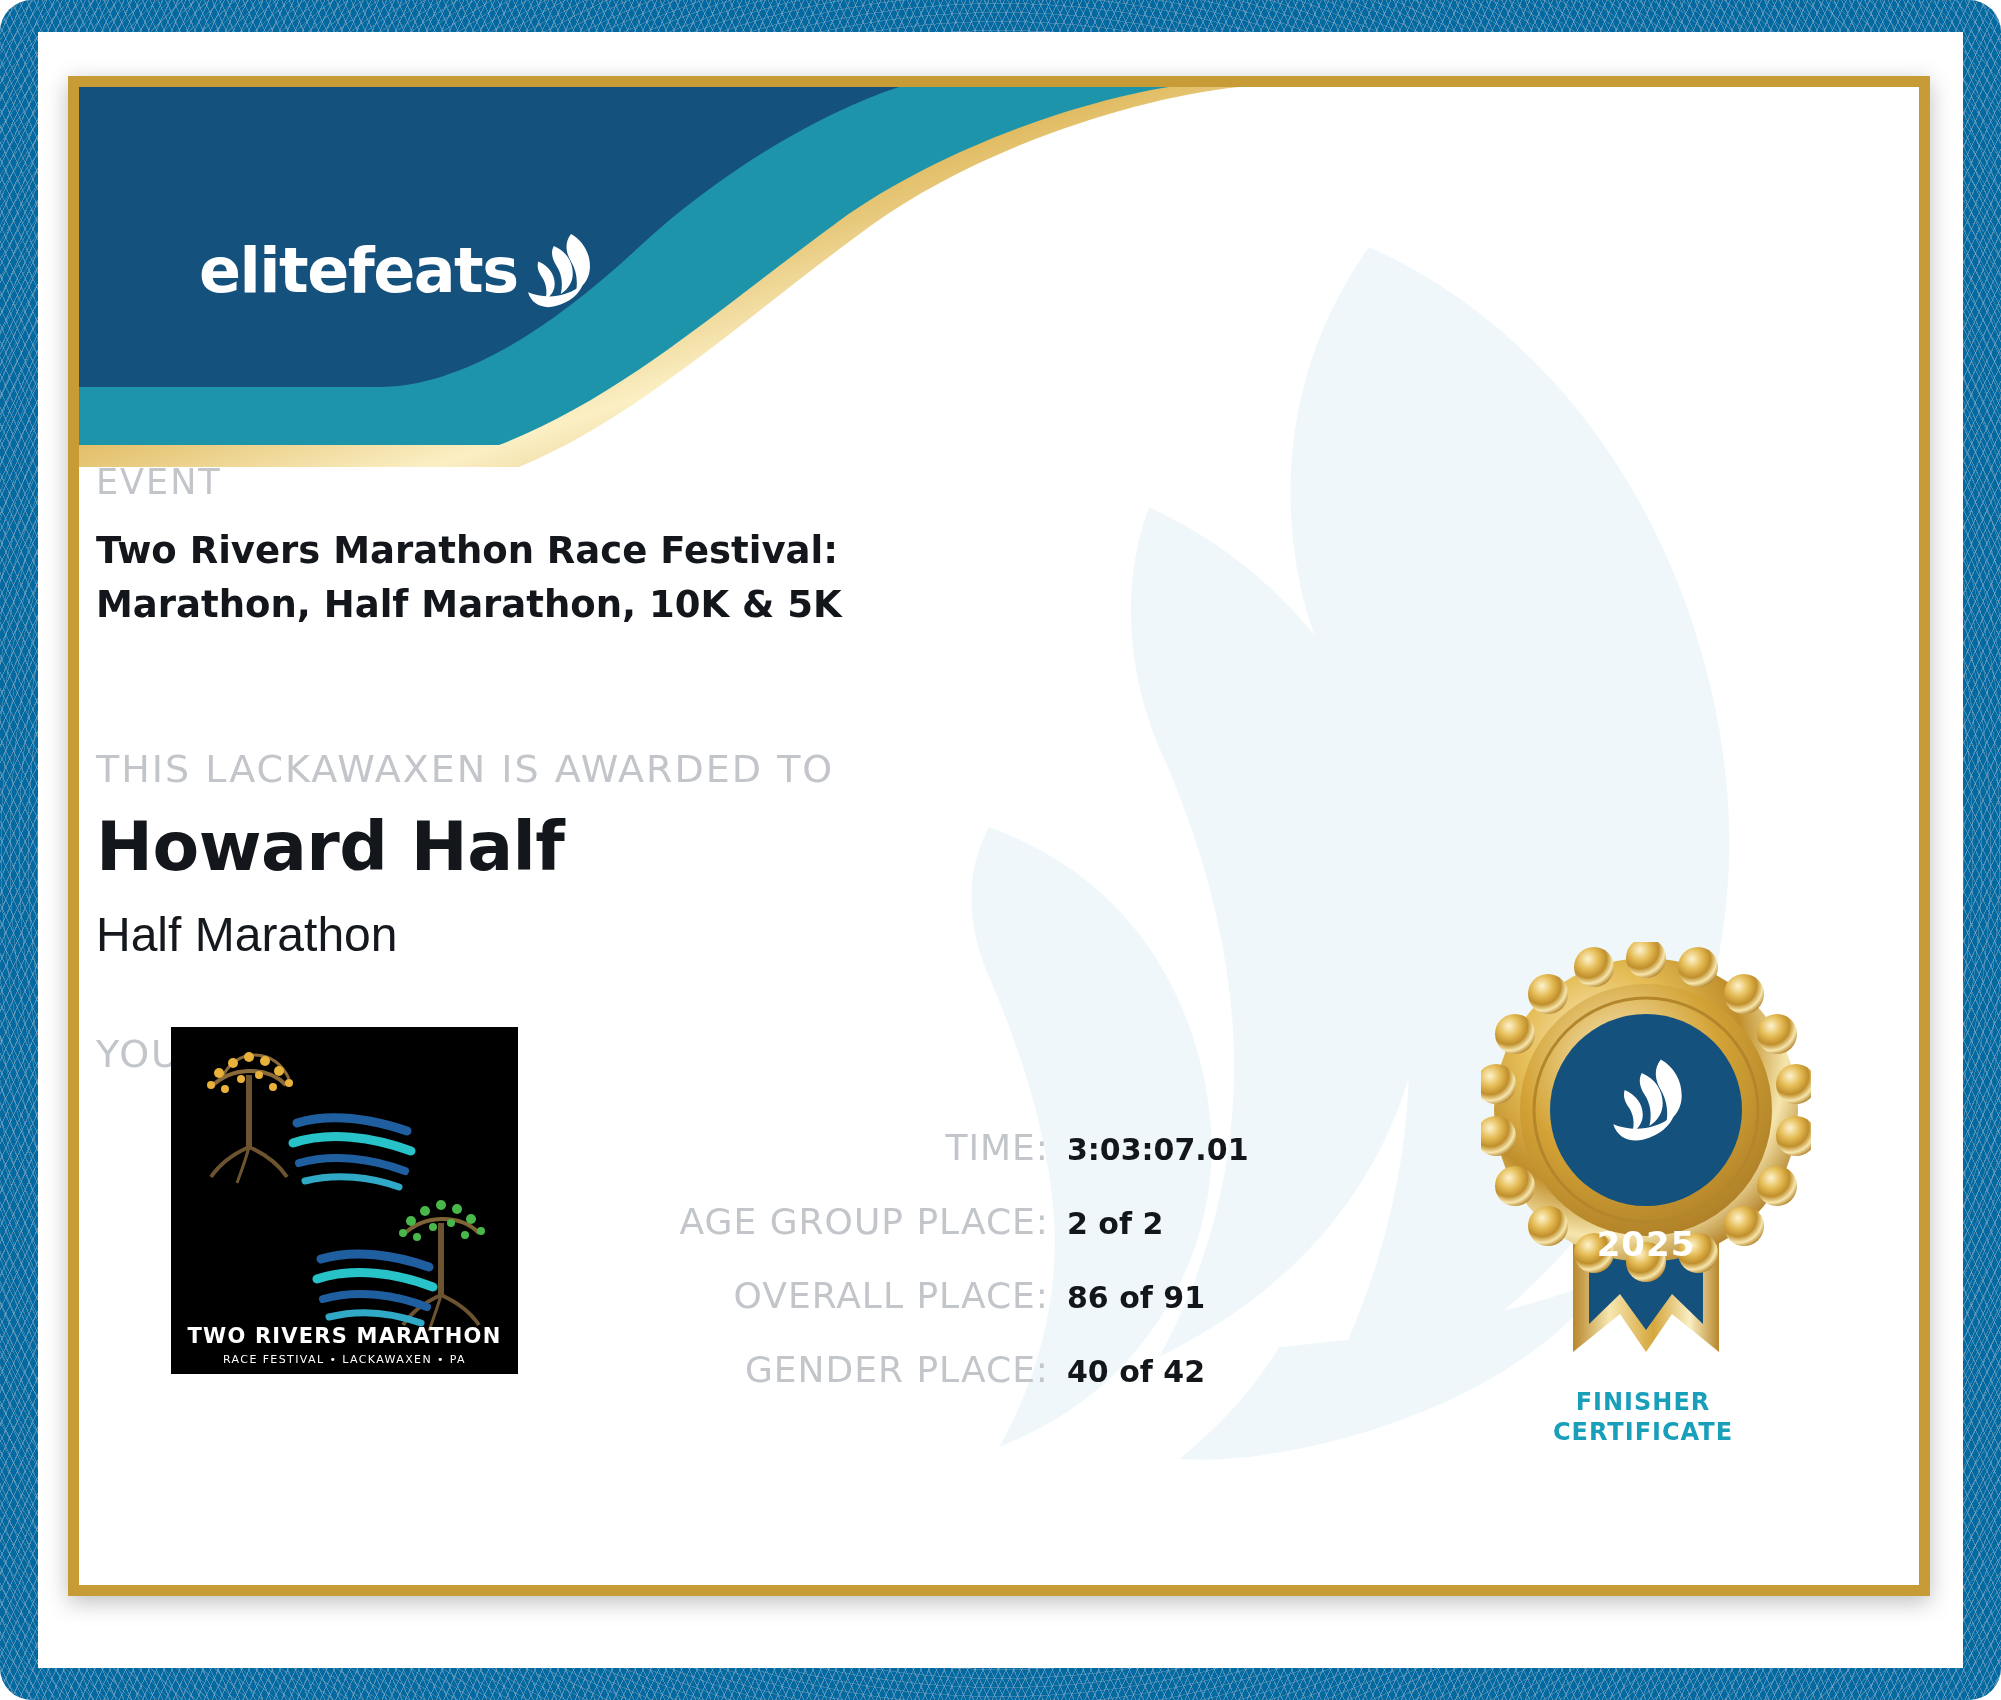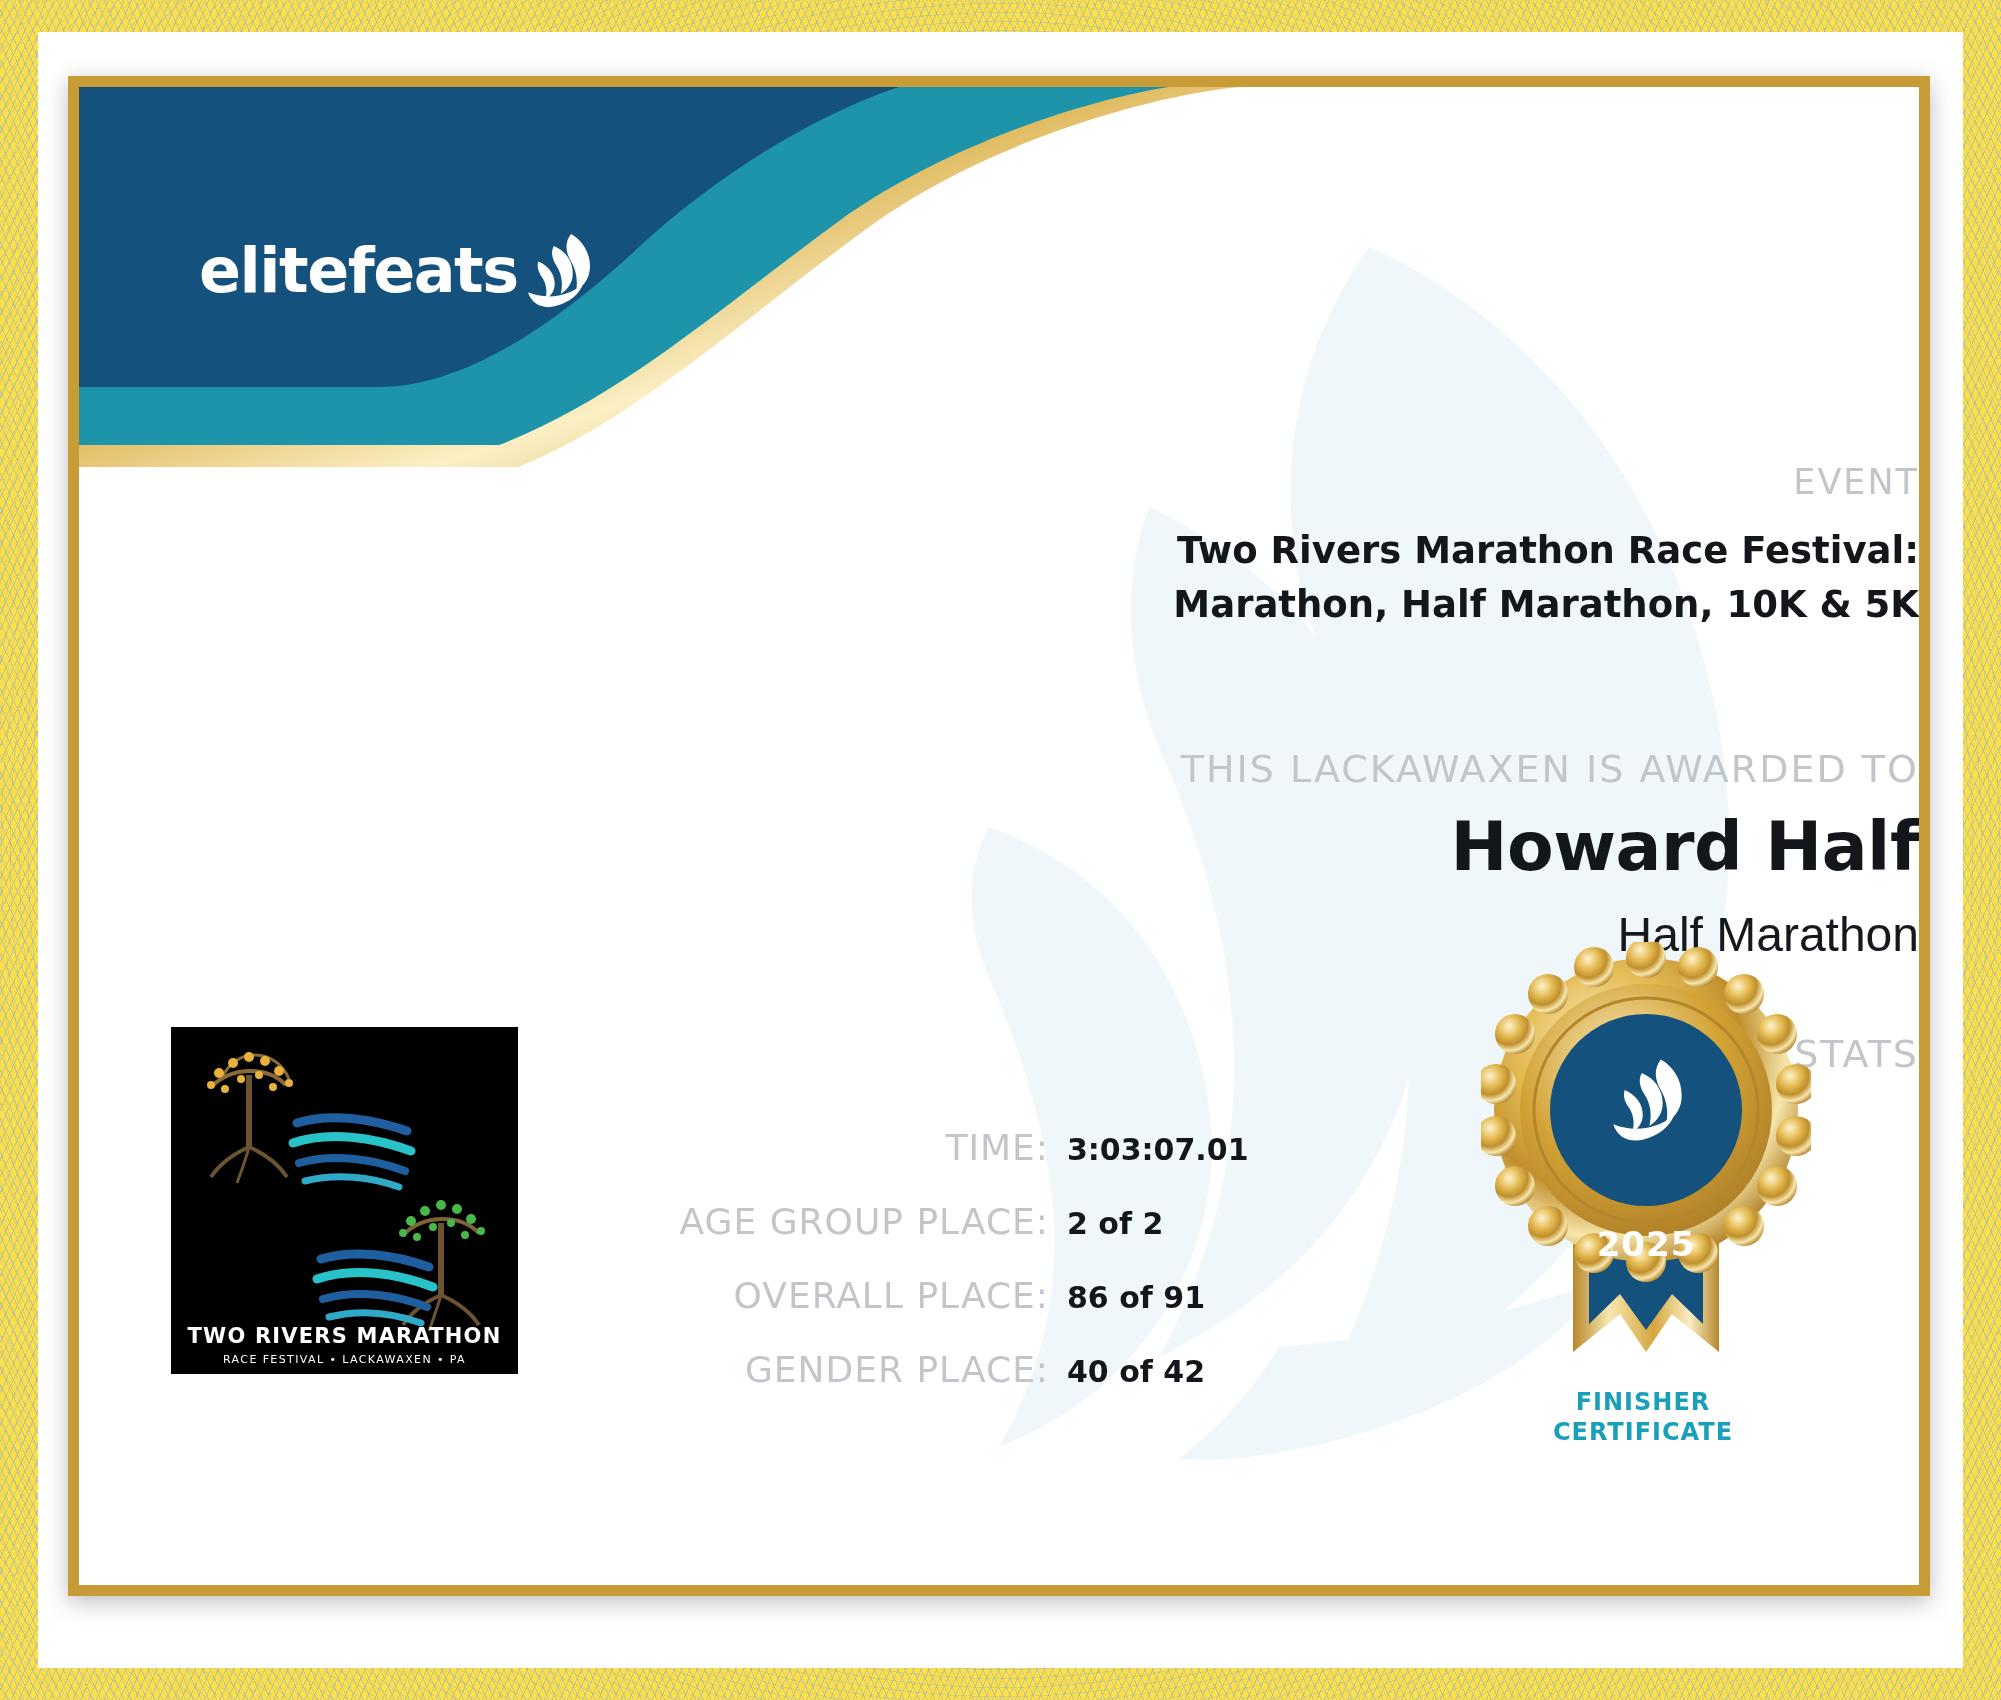--- a/index.html
+++ b/index.html
@@ -12,22 +12,23 @@
     height: 1700px;
     font-family: "Liberation Sans", sans-serif;
     overflow: hidden;
   }
 
   
   #page {
     position: relative;
     width: 2001px;
     height: 1700px;
-    background: #fde047;
+    background: #0369a1;
     overflow: hidden;
+    border-radius: 32px;
   }
   #guilloche {
     position: absolute;
     left: 0; top: 0;
     width: 2001px;
     height: 1700px;
     background:
       repeating-linear-gradient(115deg, rgba(146,175,200,0.55) 0px, rgba(146,175,200,0.55) 1px, rgba(255,255,255,0) 1px, rgba(255,255,255,0) 7px),
       repeating-linear-gradient(65deg, rgba(146,175,200,0.50) 0px, rgba(146,175,200,0.50) 1px, rgba(255,255,255,0) 1px, rgba(255,255,255,0) 7px),
       repeating-radial-gradient(circle at 50% 50%, rgba(150,178,202,0.35) 0px, rgba(150,178,202,0.35) 1px, rgba(255,255,255,0) 1px, rgba(255,255,255,0) 9px);
@@ -100,21 +101,22 @@
     width: 86px;
     height: 86px;
     margin-left: -6px;
   }
 
   
   .center-col {
     position: absolute;
     left: 0;
     right: 0;
-    text-align: right;
+    text-align: left;
+    padding-left: 17px;
   }
   .label-muted {
     color: #c2c5c9;
     font-size: 35px;
     letter-spacing: 2px;
     font-family: "DejaVu Sans", sans-serif;
   }
   #event-label { top: 375px; }
   #event-name {
     top: 437px;

